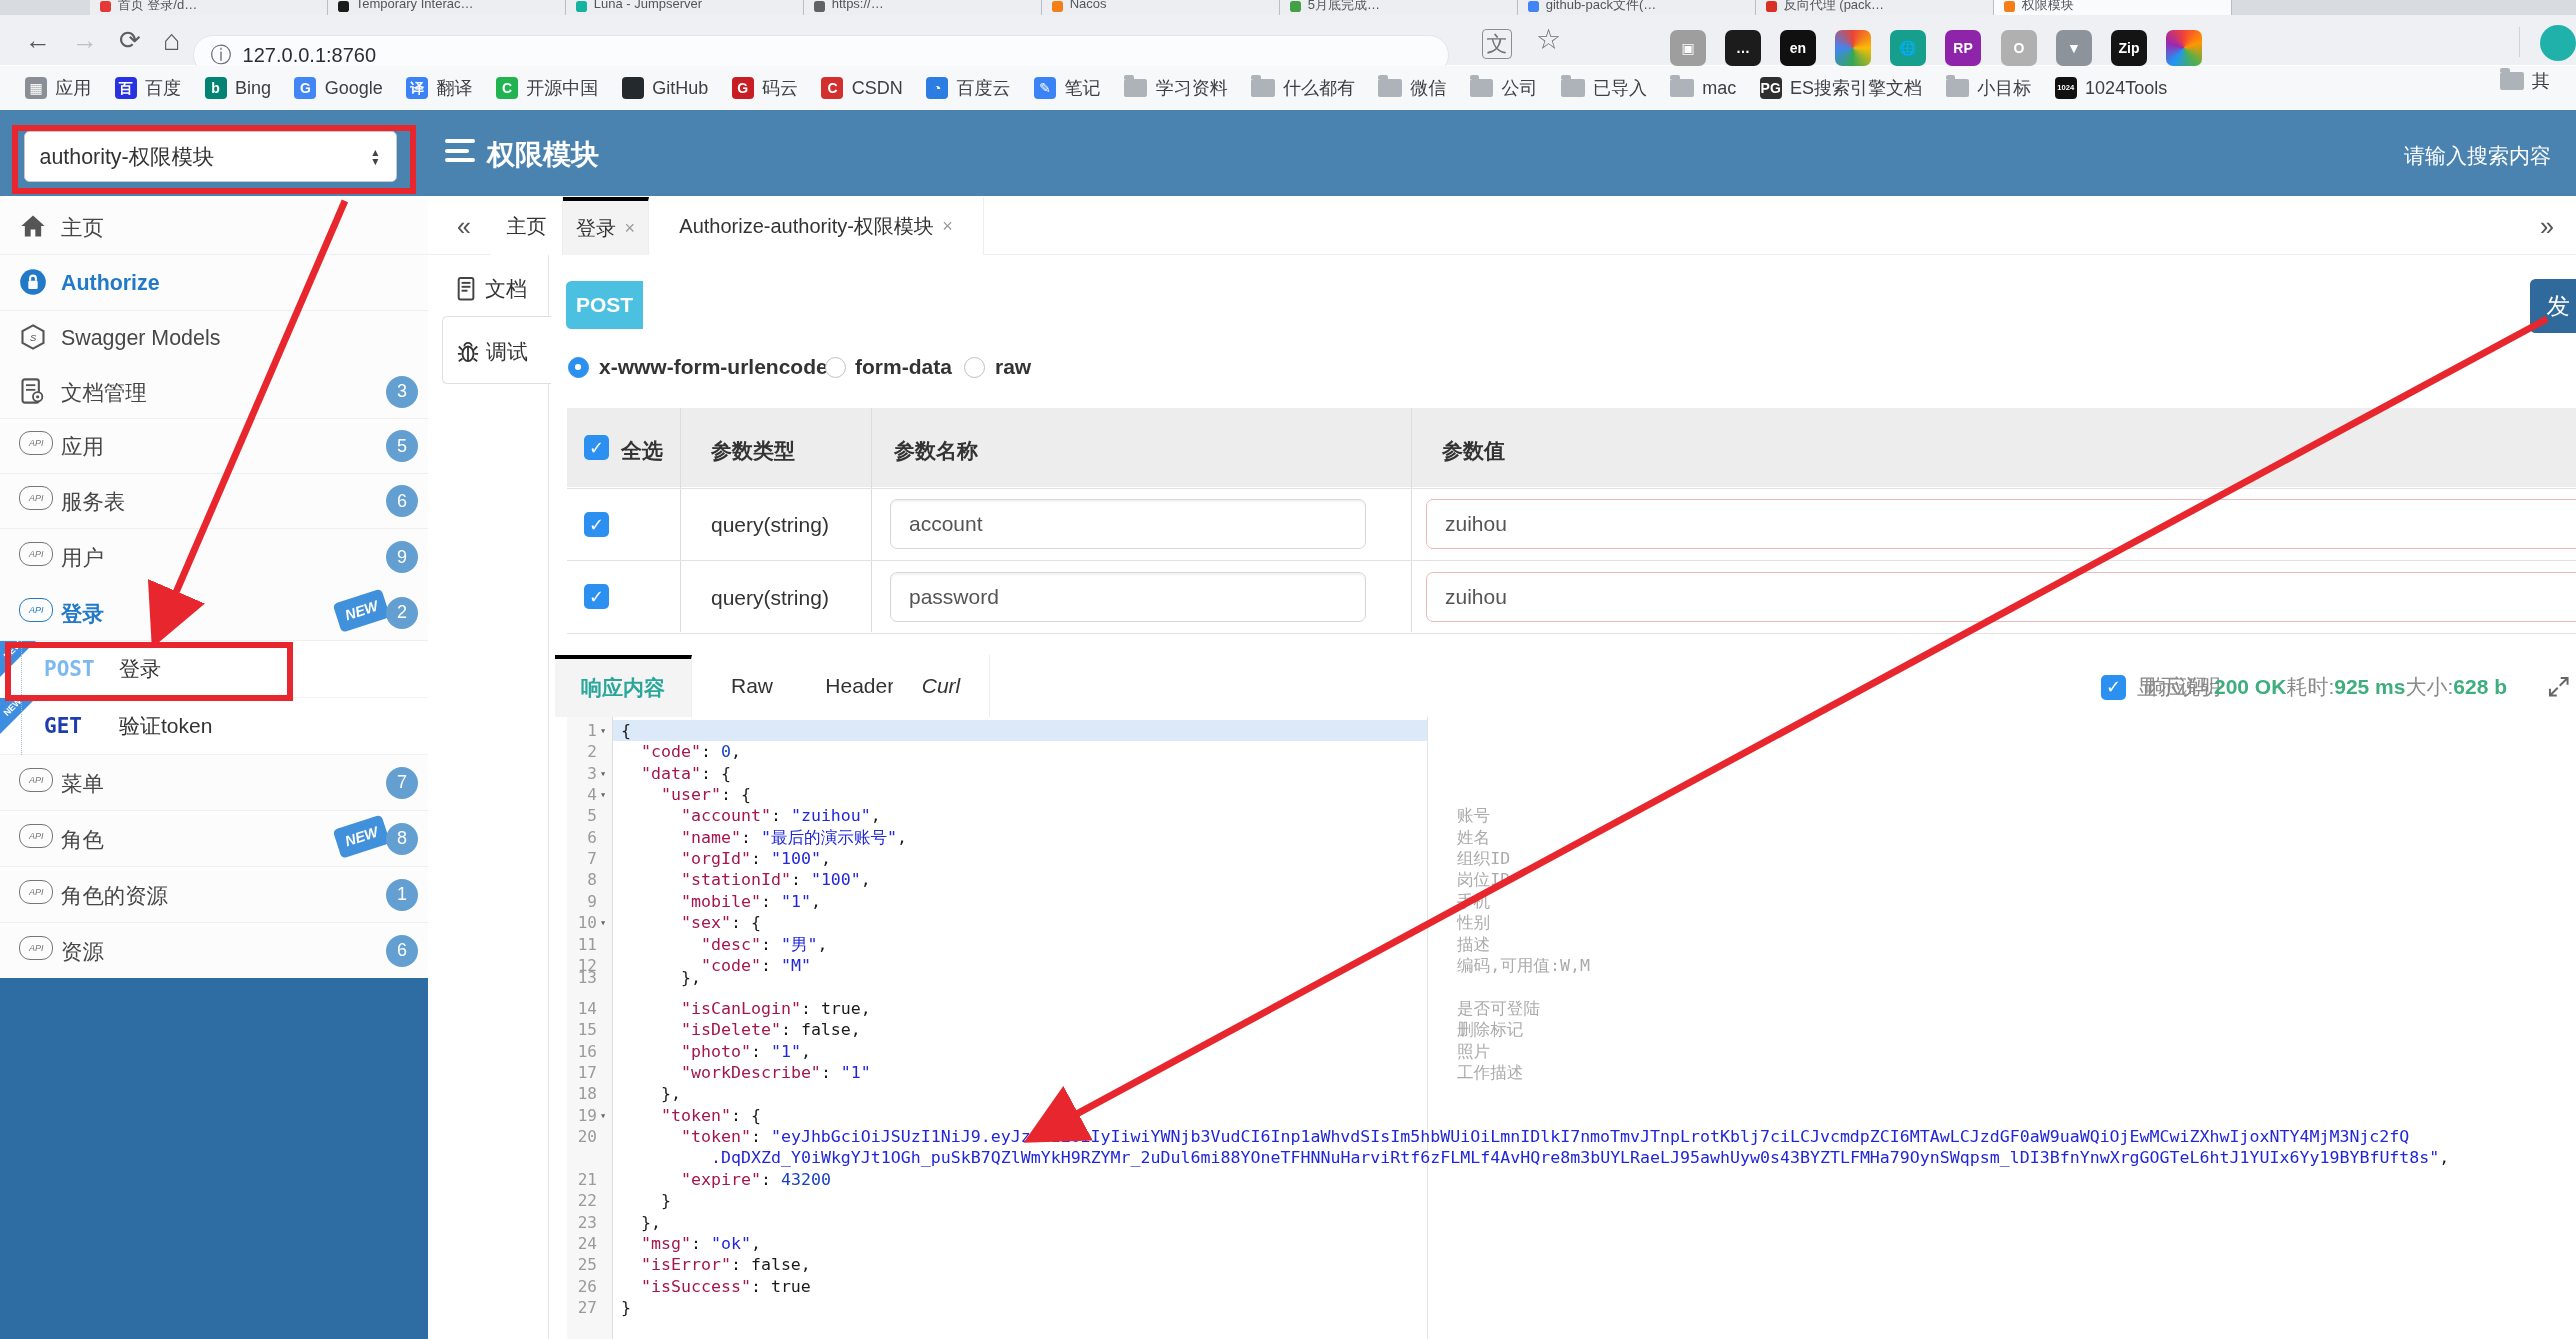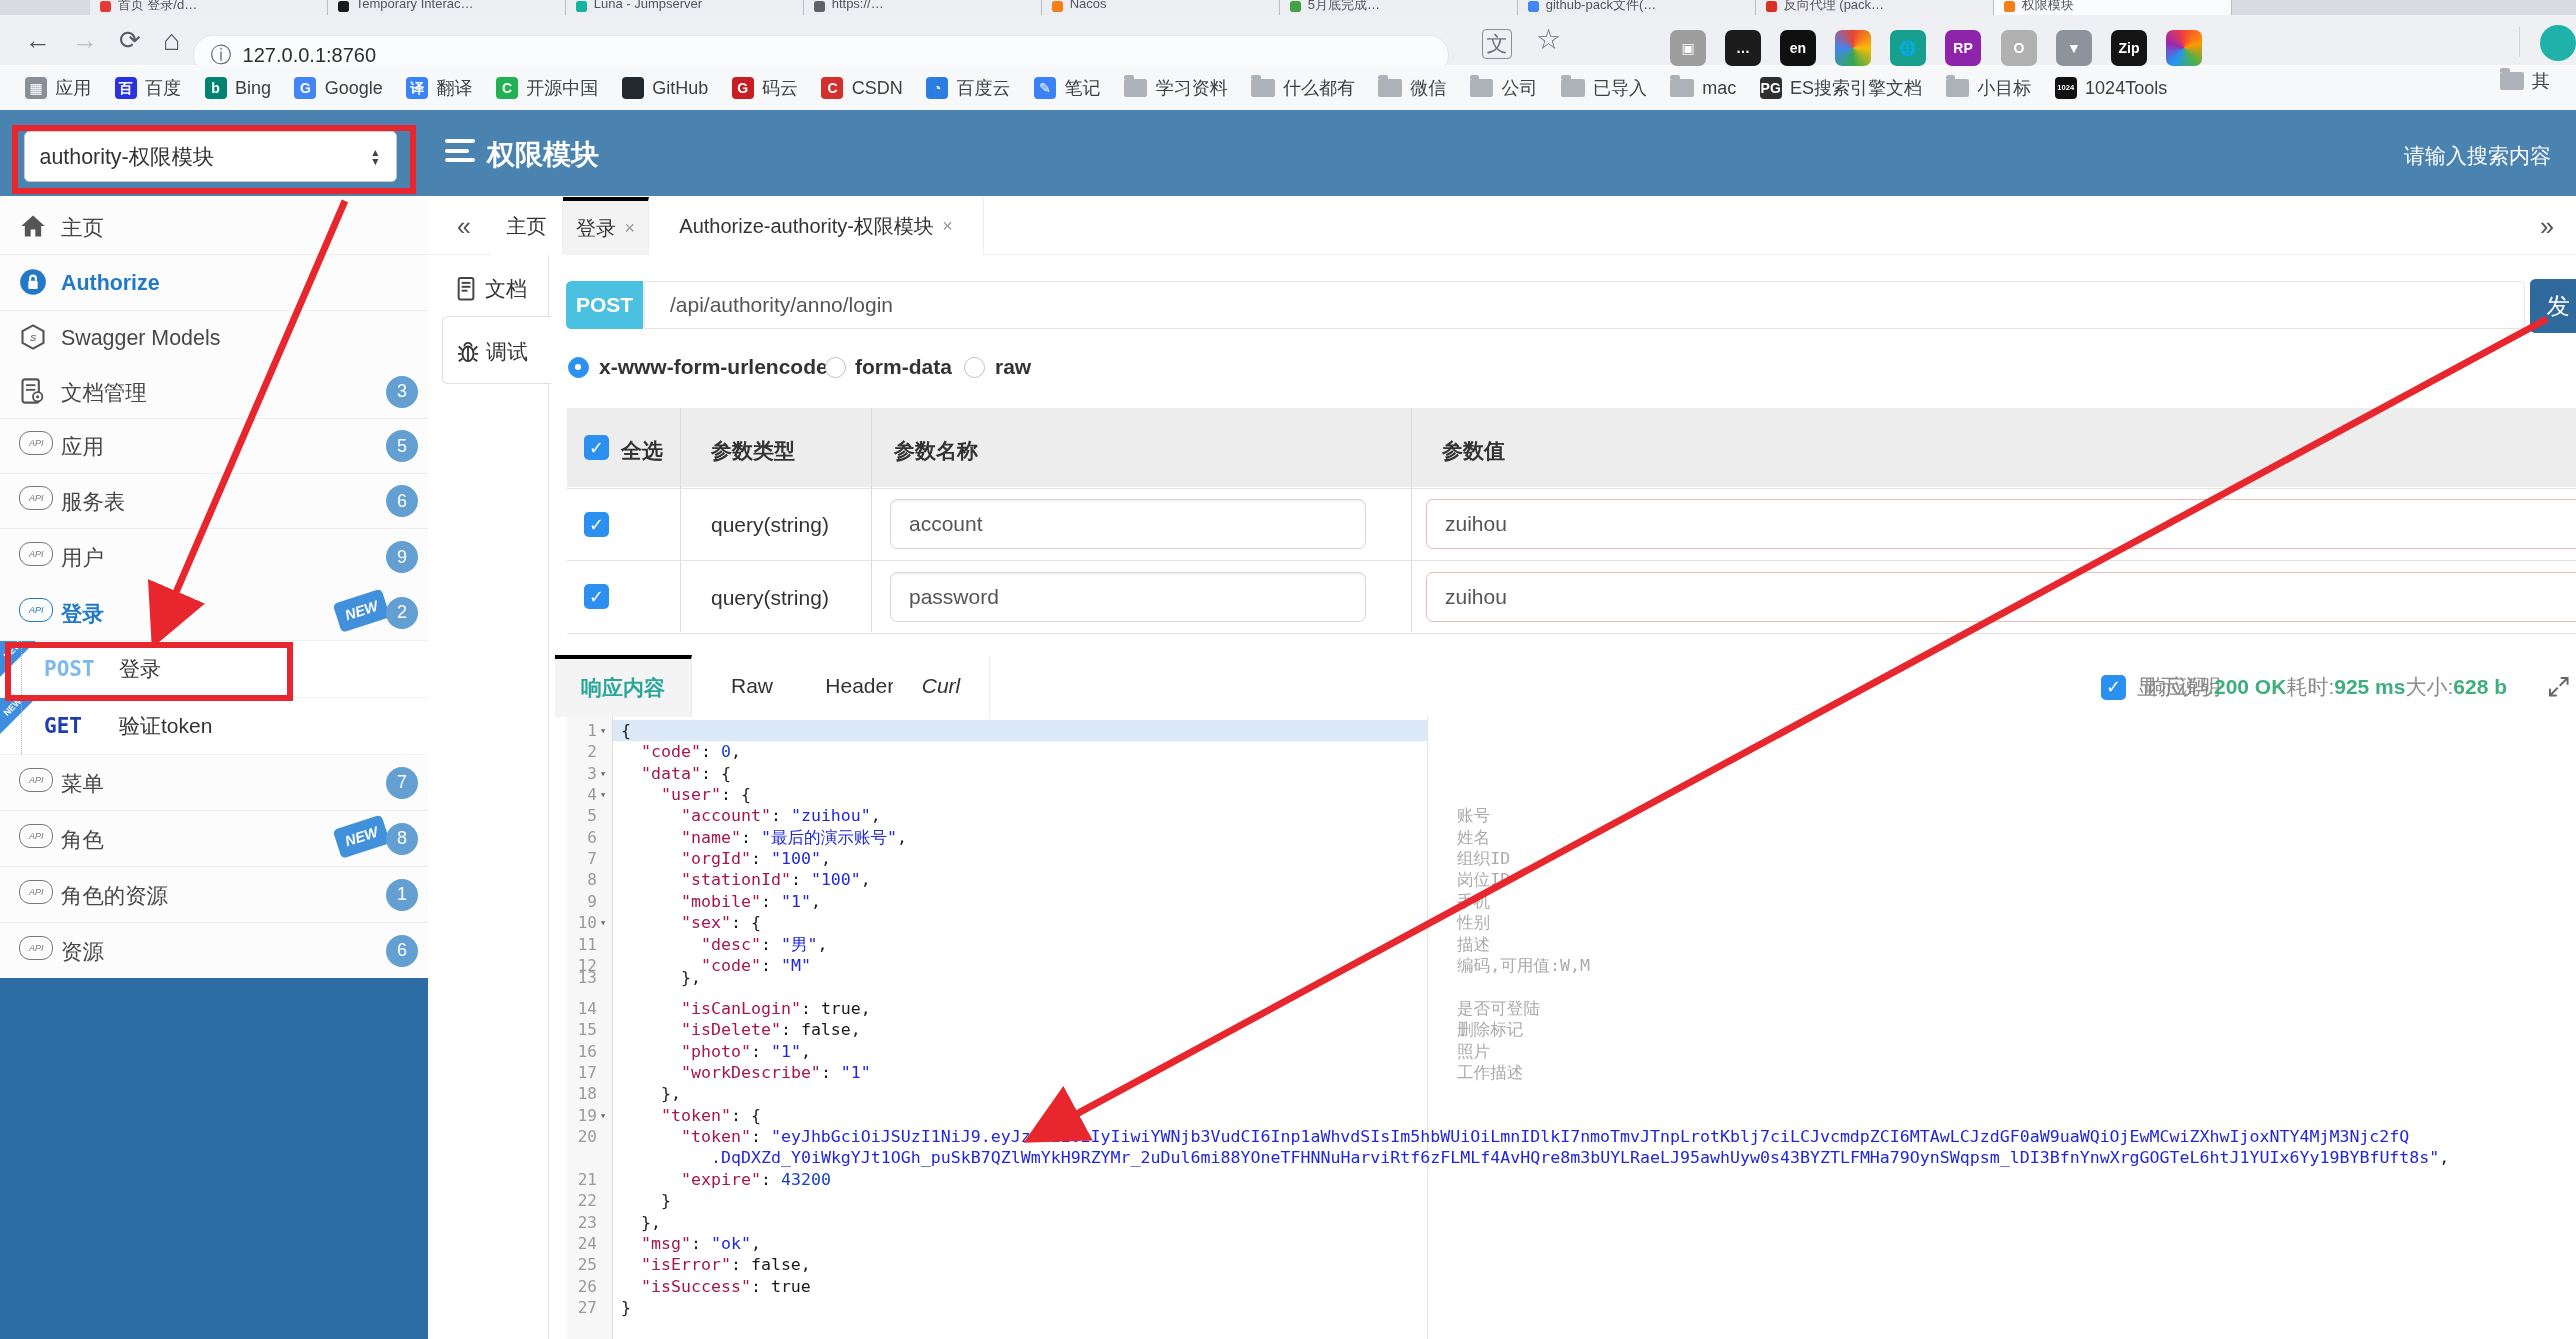--- a/index.html
+++ b/index.html
@@ -429,21 +429,20 @@
   <div class="doctab" style="left:457px;top:338px;z-index:5;">
     <svg width="22" height="22" viewBox="0 0 24 24">
       <ellipse cx="12" cy="14" rx="6" ry="8" fill="none" stroke="#333" stroke-width="2"></ellipse>
       <path d="M6 10 L2 6 M18 10 L22 6 M5 14 L1 14 M19 14 L23 14 M6 19 L2 22 M18 19 L22 22 M12 6 L12 22" stroke="#333" stroke-width="2" fill="none"></path>
       <path d="M8 6 a4 4 0 0 1 8 0" fill="none" stroke="#333" stroke-width="2"></path>
     </svg>
     <span>调试</span>
   </div>
 
   <div class="abs" id="postbadge">POST</div>
-  <div class="abs" id="pathbox">/api/authority/anno/login</div>
   <div class="abs" id="sendbtn">发</div>
 
   <span class="radio sel" style="left:568px;top:357px;"></span>
   <span class="radiolabel" style="left:599px;top:355px;">x-www-form-urlencoded</span>
   <span class="radio un" style="left:825px;top:357px;"></span>
   <span class="radiolabel" style="left:855px;top:355px;">form-data</span>
   <span class="radio un" style="left:964px;top:357px;"></span>
   <span class="radiolabel" style="left:995px;top:355px;">raw</span>
 
   <div class="abs" id="ptable-head"></div>

